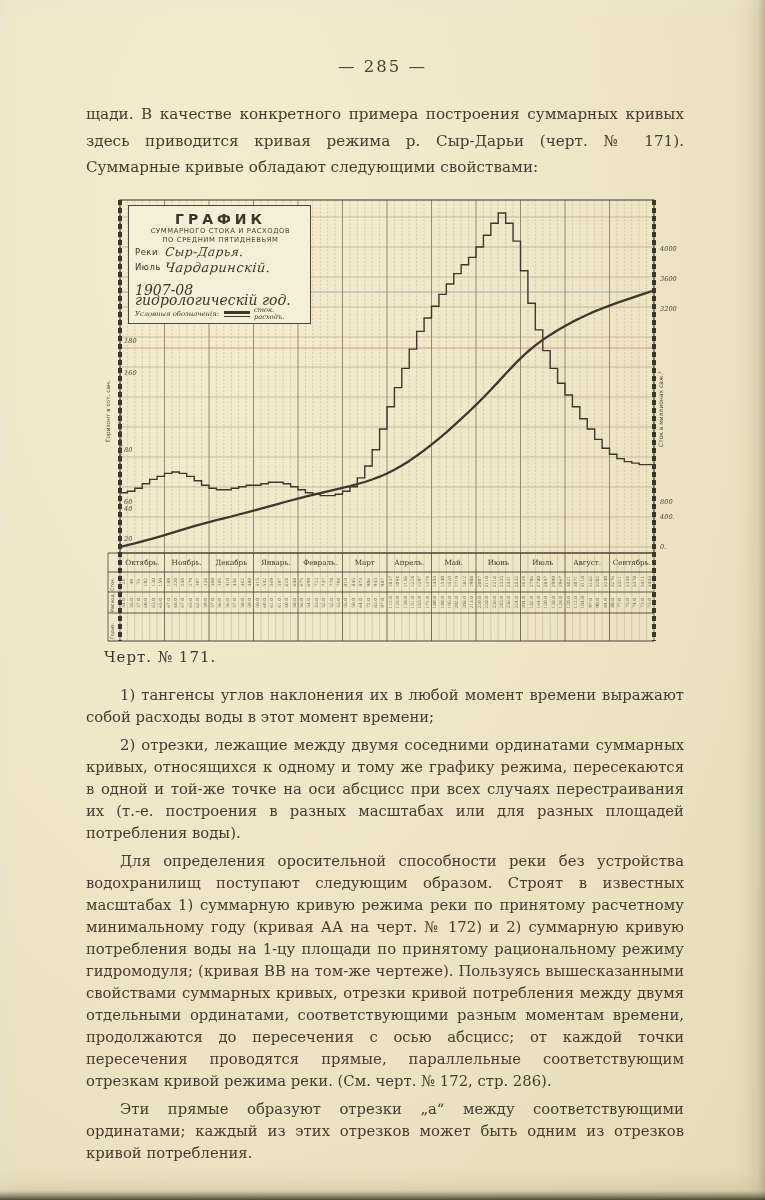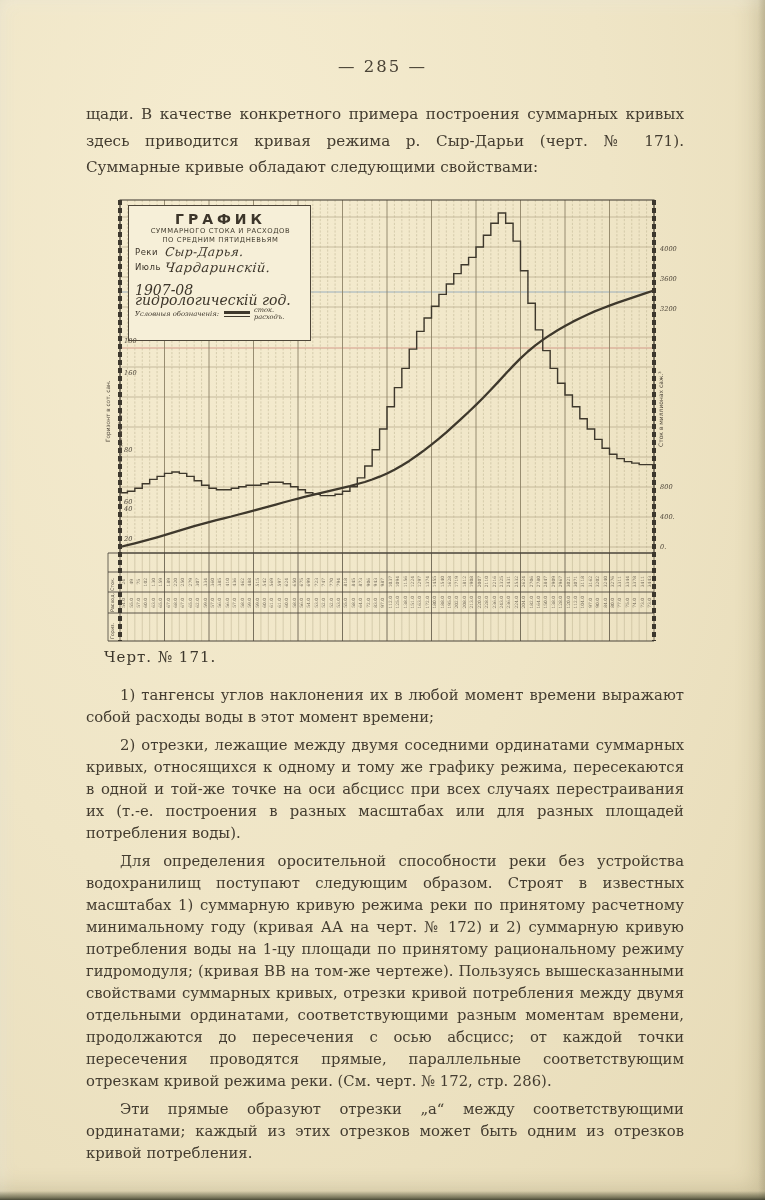--- a/index.html
+++ b/index.html
@@ -14,21 +14,21 @@
     background:linear-gradient(to right, rgba(90,80,45,0), rgba(90,80,45,.18));}
   .page-number{position:absolute;top:57px;left:0;width:765px;text-align:center;
     font-size:16.5px;letter-spacing:2px;color:#4a4336;}
   .text-block{position:absolute;left:86px;width:598px;text-align:justify;color:#433c30;}
   .text-block p{margin:0 0 6px 0;text-indent:34px;}
   .text-block p.noindent{text-indent:0;}
   .tb-top{top:101px;font-size:15.2px;line-height:26.5px;}
   .tb-bottom{top:684px;font-size:14.8px;line-height:22px;}
   .figure{position:absolute;left:104px;top:195px;width:588px;height:452px;}
   .figure svg{position:absolute;left:0;top:0;}
-  .title-box{position:absolute;left:24px;top:10px;width:183px;height:136px;
+  .title-box{position:absolute;left:24px;top:10px;width:183px;height:119px;
     background:#f6efd8;border:1.4px solid #4e4639;box-sizing:border-box;
     padding:5px 4px 0 6px;color:#3c352a;}
   .tb-title{text-align:center;font-family:"DejaVu Sans",sans-serif;font-weight:bold;
     font-size:14px;letter-spacing:4px;line-height:16px;}
   .tb-sub{text-align:center;font-family:"DejaVu Sans",sans-serif;font-size:6.8px;
     letter-spacing:.6px;line-height:8.5px;color:#464033;}
   .tb-row{display:flex;align-items:flex-start;margin-top:2px;line-height:13px;}
   .tb-label{font-family:"DejaVu Sans",sans-serif;font-size:8.5px;letter-spacing:.5px;width:30px;}
   .tb-hand{font-style:italic;font-size:12px;letter-spacing:.5px;transform:skewX(-6deg);}
   .tb-year{font-style:italic;font-size:14px;margin-top:11px;line-height:10px;}
@@ -261,20 +261,34 @@
           <span>сток.</span>
           <span>расходъ.</span>
         </span>
       </div>
     </div>
 
     <div class="rot-title" style="left:1px;top:247px;font-size:5.8px;">Горизонт в сот. сан.</div>
     <div class="rot-title" style="left:13px;top:267px;font-size:5.2px;">Расход в саж.³ сек.</div>
     <div class="rot-title" style="left:553px;top:252px;font-size:6px;">Сток в миллионах саж.³</div>
 
+    <div class="months-row" id="months-row">
+        <div class="month-cell">Октябрь.</div>
+        <div class="month-cell">Ноябрь.</div>
+        <div class="month-cell">Декабрь</div>
+        <div class="month-cell">Январь.</div>
+        <div class="month-cell">Февраль.</div>
+        <div class="month-cell">Март</div>
+        <div class="month-cell">Апрель.</div>
+        <div class="month-cell">Май.</div>
+        <div class="month-cell">Июнь</div>
+        <div class="month-cell">Июль</div>
+        <div class="month-cell">Август.</div>
+        <div class="month-cell">Сентябрь.</div>
+      </div>
     <div class="num-row" id="num-row-1" style="top:378px;height:18px;">
         <div class="num-cell">
           <span class="vnum">24</span>
         </div>
         <div class="num-cell">
           <span class="vnum">49</span>
         </div>
         <div class="num-cell">
           <span class="vnum">75</span>
         </div>
@@ -706,21 +720,21 @@
       </div>
   <div class="tick" style="left:20px;top:142px;">180</div>
       <div class="tick" style="left:20px;top:174px;">160</div>
       <div class="tick" style="left:20px;top:251px;">80</div>
       <div class="tick" style="left:20px;top:281px;margin-top:22px;">60</div>
       <div class="tick" style="left:20px;top:310px;">40</div>
       <div class="tick" style="left:20px;top:340px;">20</div>
       <div class="tick" style="left:556px;top:50px;">4000</div>
       <div class="tick" style="left:556px;top:80px;">3600</div>
       <div class="tick" style="left:556px;top:110px;">3200</div>
-      <div class="tick" style="left:556px;top:288px;">800</div>
+      <div class="tick" style="left:556px;top:303px;">800</div>
       <div class="tick" style="left:556px;top:318px;">400.</div>
       <div class="tick" style="left:556px;top:348px;">0.</div>
       <div class="rot-title" style="left:6px;top:396px;font-size:4.8px;">Сток.</div>
       <div class="rot-title" style="left:6px;top:417px;font-size:4.8px;">Расход.</div>
       <div class="rot-title" style="left:6px;top:444px;font-size:4.8px;">Гориз.</div>
     </div>
 
   <div class="caption">Черт. № 171.</div>
 
   <div class="text-block tb-bottom">

